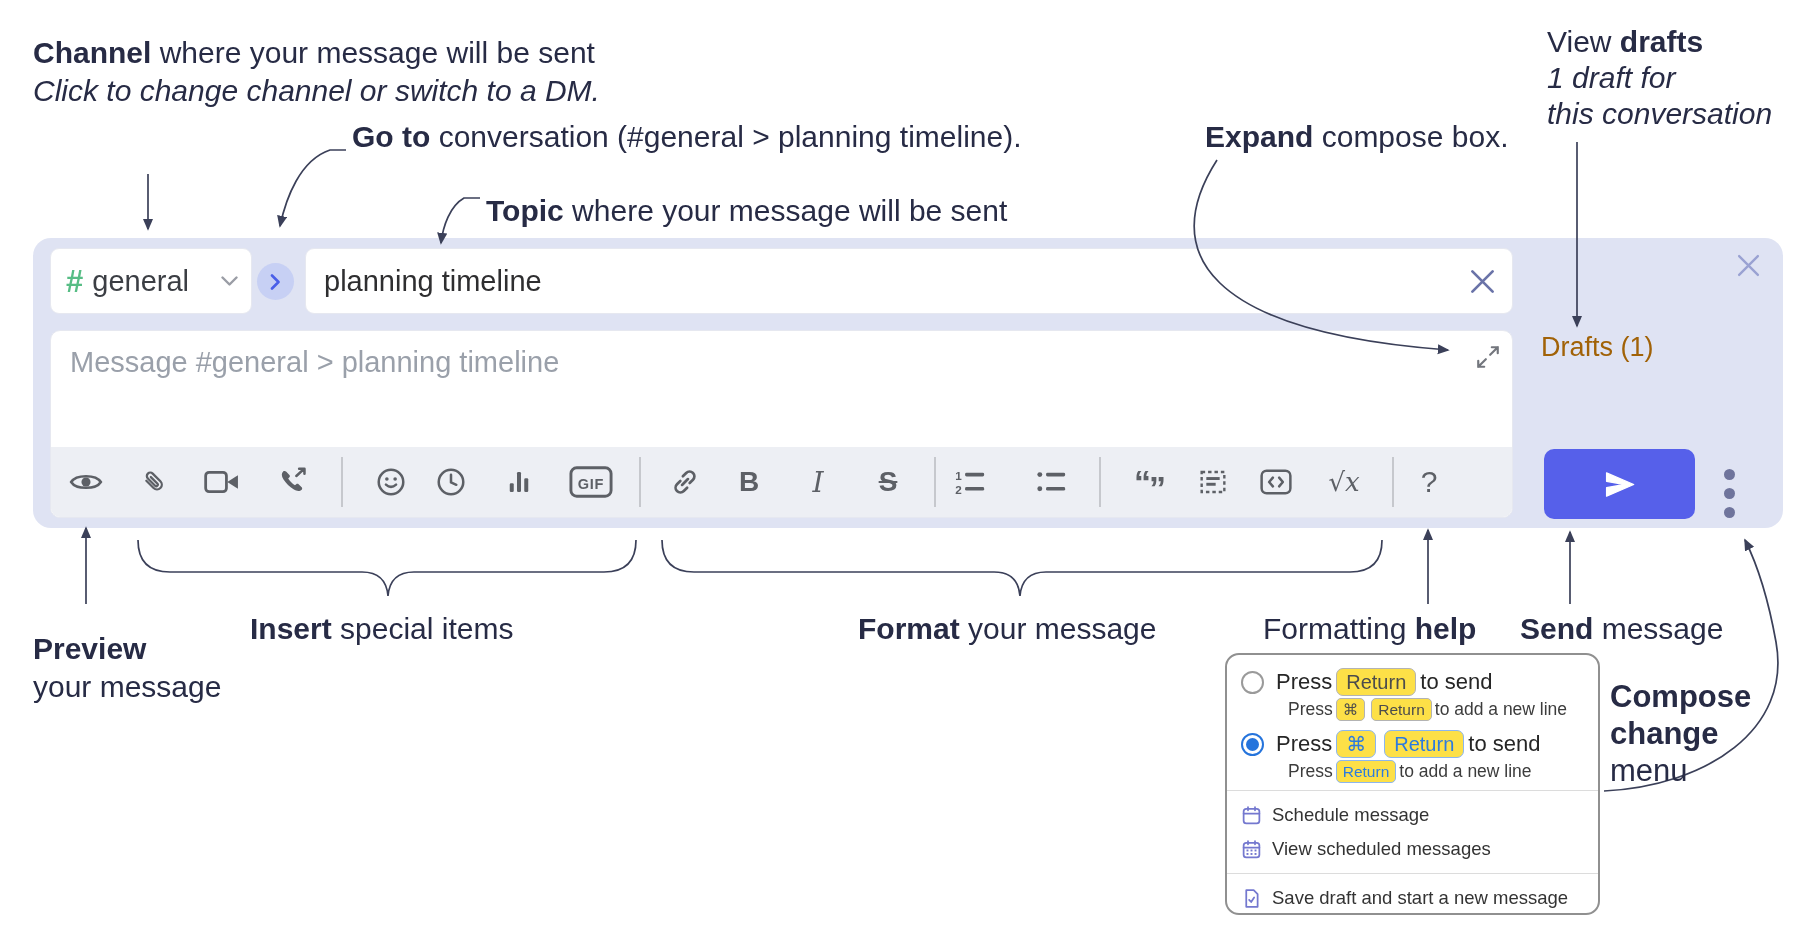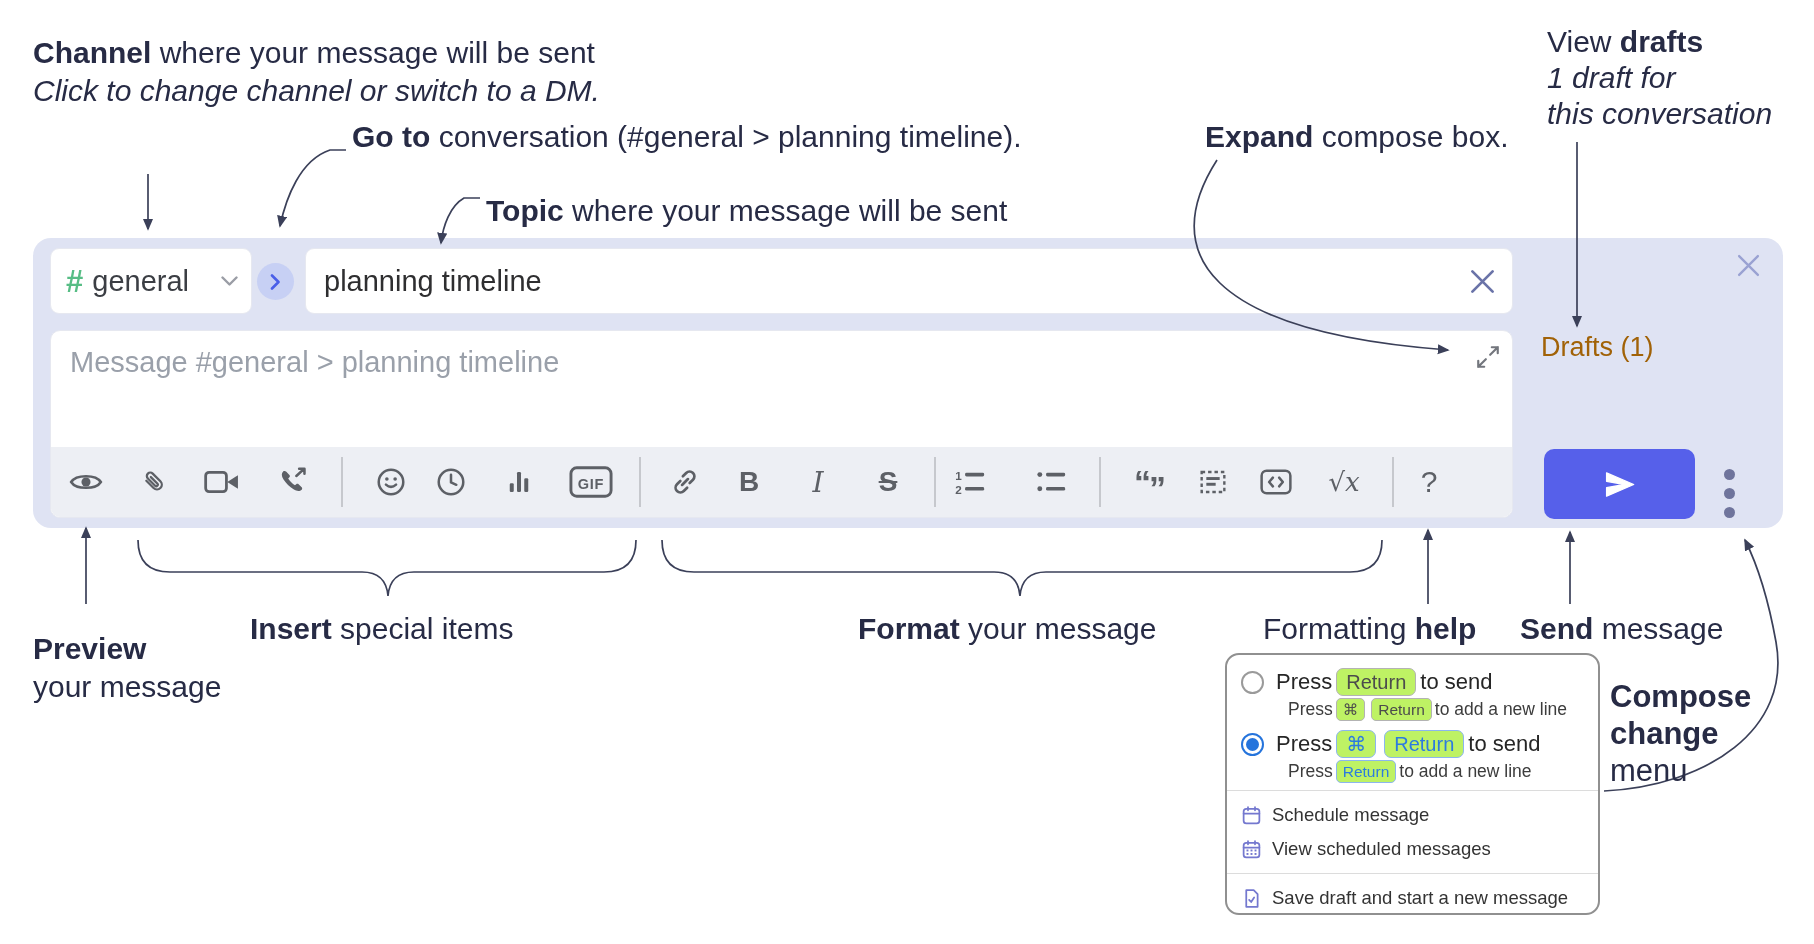--- a/index.html
+++ b/index.html
@@ -42,21 +42,21 @@
   .kebab{position:absolute;left:1681px;top:223px;width:30px;height:64px;display:flex;flex-direction:column;align-items:center;justify-content:center;gap:8px;cursor:pointer;}
   .kebab i{width:11px;height:11px;border-radius:50%;background:#6f749c;}
   
   .popup{position:absolute;left:1225px;top:653px;width:375px;height:262px;background:#fff;border:2px solid #909090;border-radius:14px;z-index:3;box-sizing:border-box;padding:10px 0 8px 0;}
   .popt{padding:2px 14px 0 14px;display:flex;align-items:flex-start;gap:12px;}
   .radio{flex:0 0 auto;width:19px;height:19px;margin-top:4px;border:2px solid #9a9a9a;border-radius:50%;background:#fff;position:relative;}
   .radio.sel{border-color:#2574dc;}
   .radio.sel::after{content:"";position:absolute;inset:3px;border-radius:50%;background:#2574dc;}
   .pmain{font-size:22px;color:#262626;line-height:30px;white-space:nowrap;}
   .psub{font-size:17.5px;color:#3c3c3c;line-height:24px;margin:0 14px 6px 61px;white-space:nowrap;}
-  .kbd{display:inline-block;border:1.5px solid #b3b3b3;border-radius:7px;padding:0 9px;font-size:20px;line-height:26px;color:#4c4c4c;background:#bef264;margin:0 4px;vertical-align:baseline;}
+  .kbd{display:inline-block;border:1.5px solid #b3b3b3;border-radius:7px;padding:0 9px;font-size:20px;line-height:26px;color:#4c4c4c;background:#fde047;margin:0 4px;vertical-align:baseline;}
   .kbd.sm{font-size:15.5px;line-height:21px;padding:0 6px;border-radius:5px;margin:0 3px;}
   .kbd.blue{border-color:#8cb6ee;color:#2c7be0;}
   .pdiv{height:1px;background:#dcdcdc;margin:7px 0;}
   .pitem{display:flex;align-items:center;gap:10px;padding:4px 14px;font-size:18.5px;color:#333;line-height:26px;white-space:nowrap;cursor:pointer;}
 </style>
 </head>
 <body>
 
 <div class="canvas">
 

